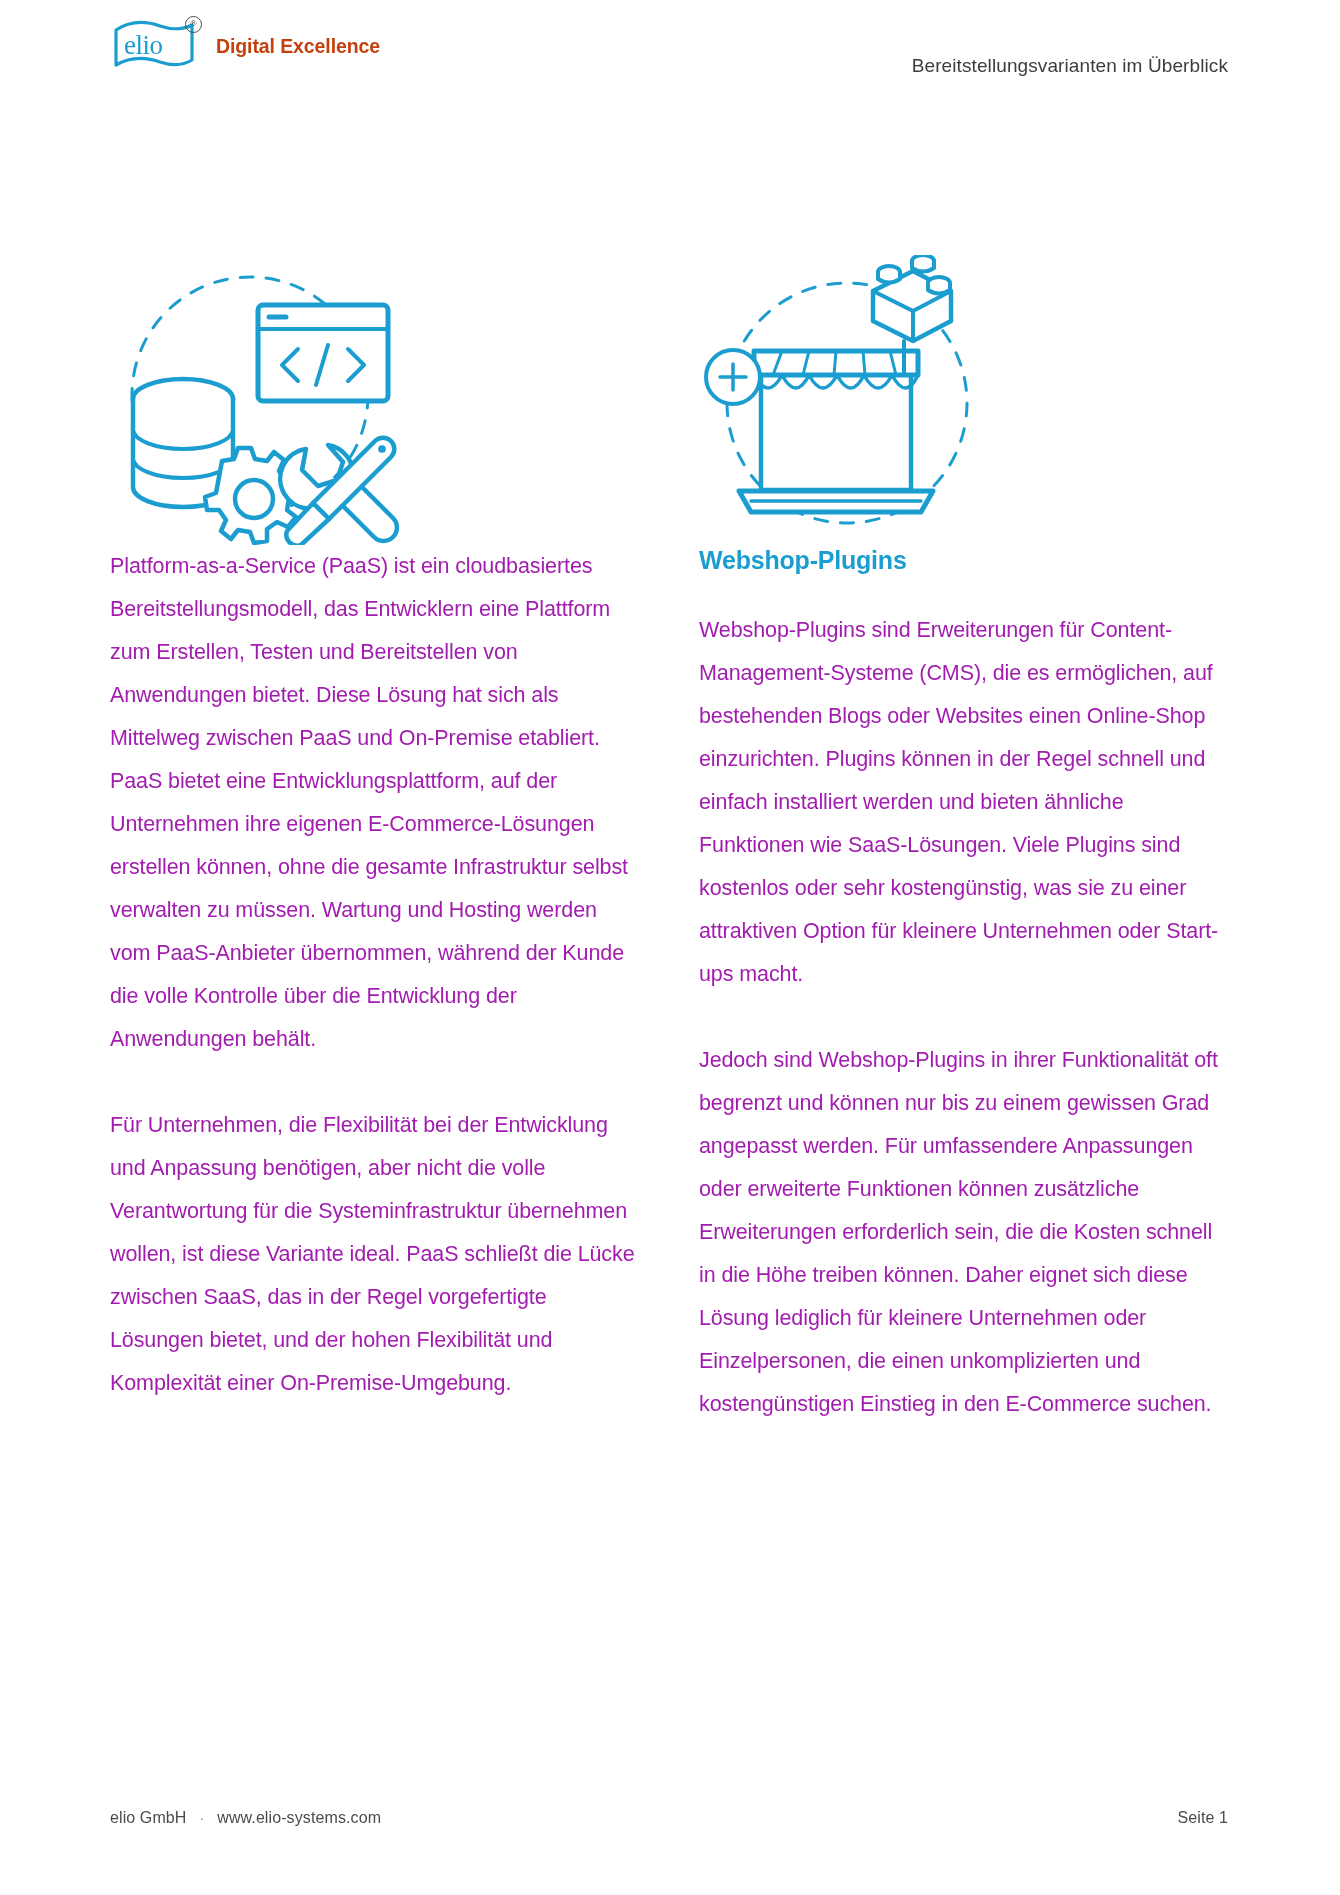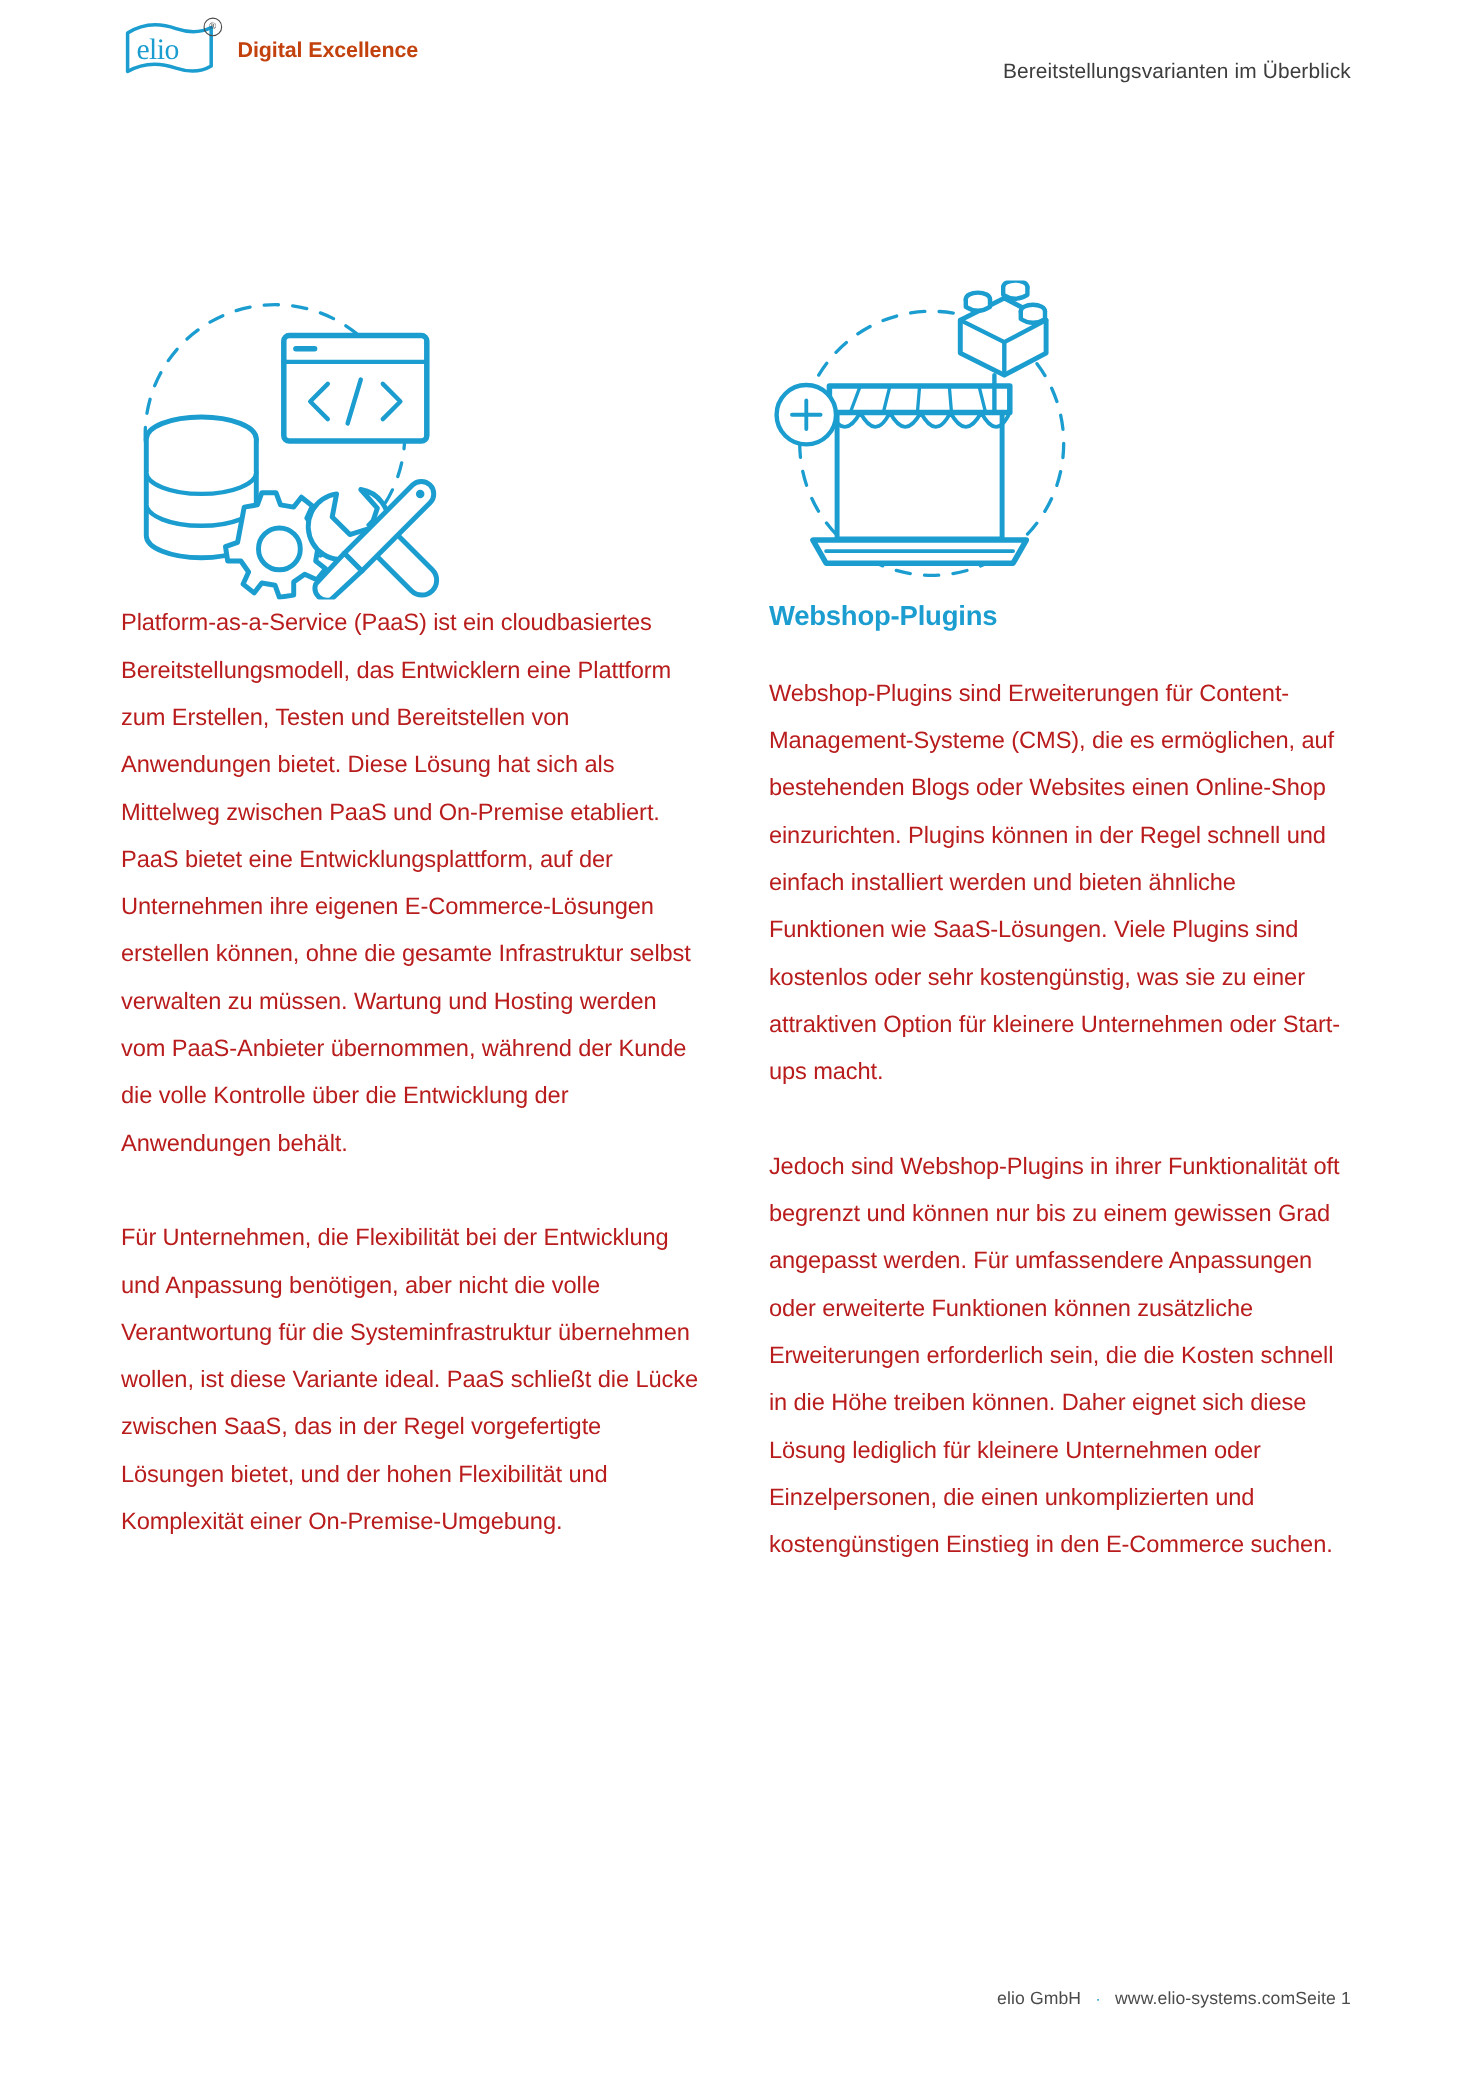--- a/index.html
+++ b/index.html
@@ -103,35 +103,35 @@
     font-size: 25px;
     font-weight: bold;
     color: #1b9dd0;
     letter-spacing: -0.2px;
     margin: 0 0 34px 0;
     line-height: 1.2;
   }
   .body-copy p {
     font-size: 21.5px;
     line-height: 43px;
-    color: #b91c1c;
+    color: #a21caf;
     margin: 0 0 43px 0;
     letter-spacing: -0.1px;
   }
   .body-copy p:last-child { margin-bottom: 0; }
 
   
   .page-footer {
     position: absolute;
     left: 110px;
     right: 112px;
     bottom: 68px;
     display: flex;
     align-items: baseline;
-    justify-content: flex-end;
+    justify-content: space-between;
     font-size: 16px;
     color: #4b4b4b;
     letter-spacing: 0.1px;
   }
   .footer-left {
     display: flex;
     align-items: baseline;
     gap: 13px;
     white-space: nowrap;
   }

